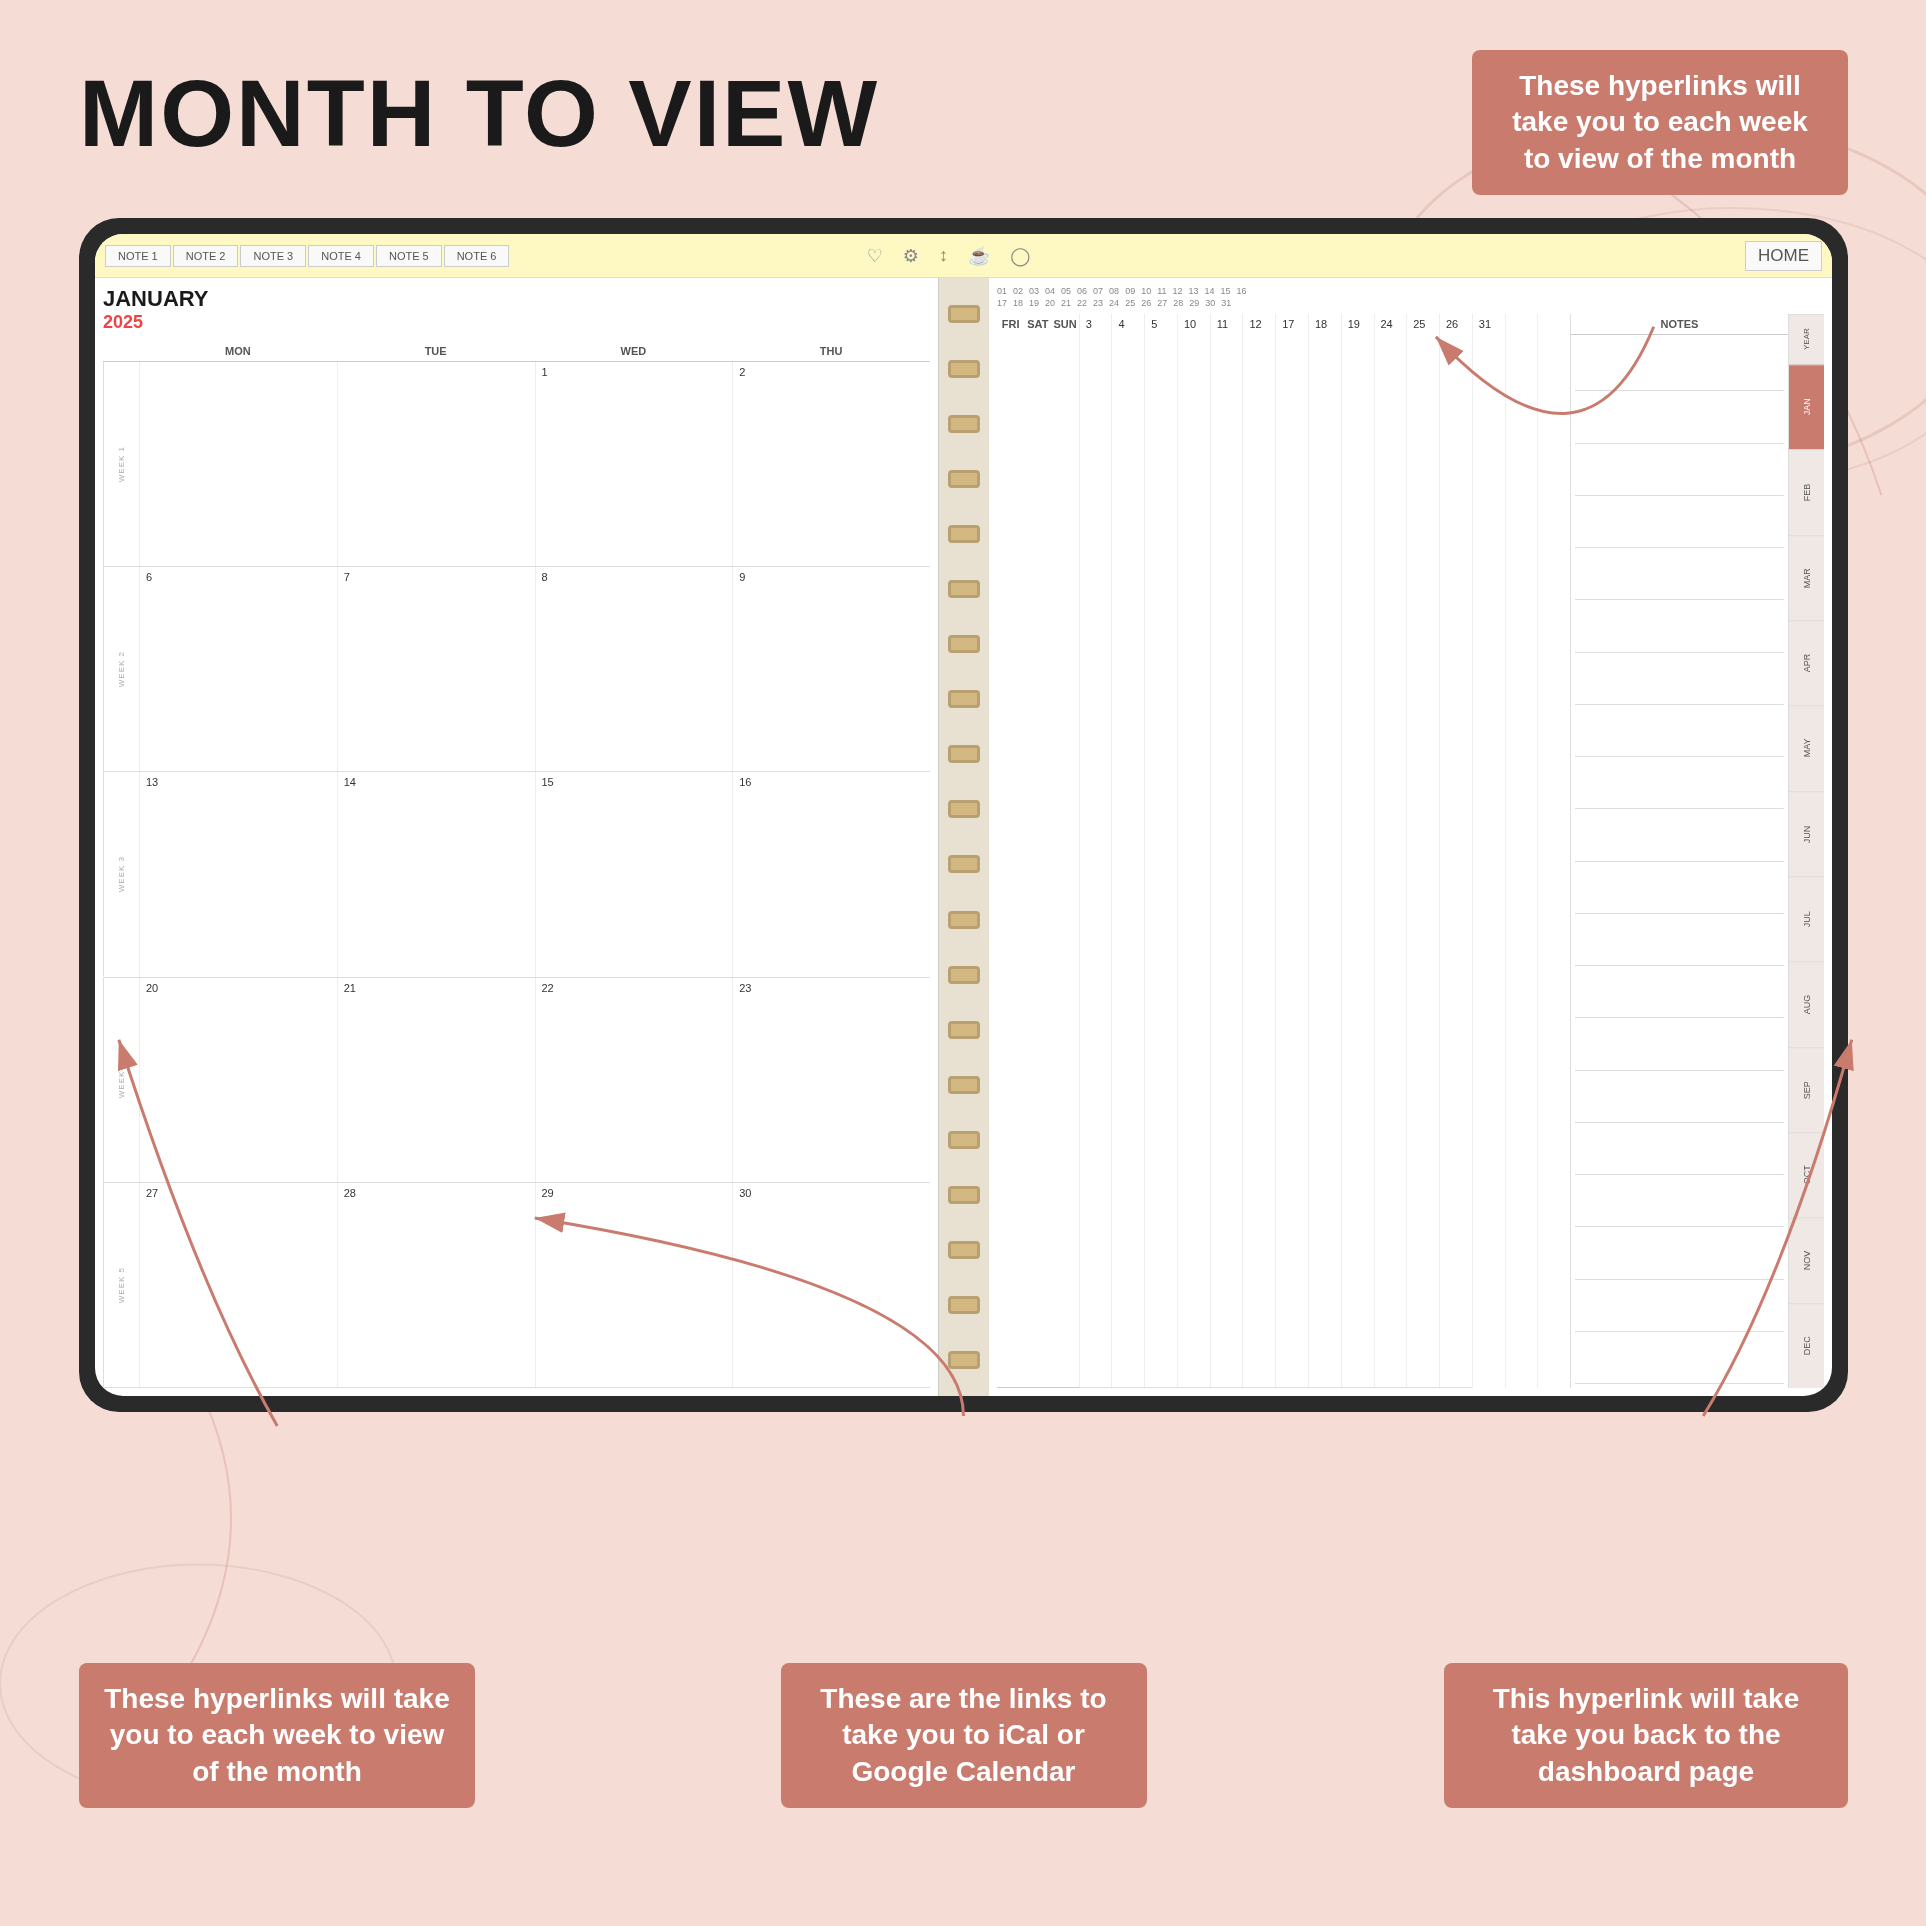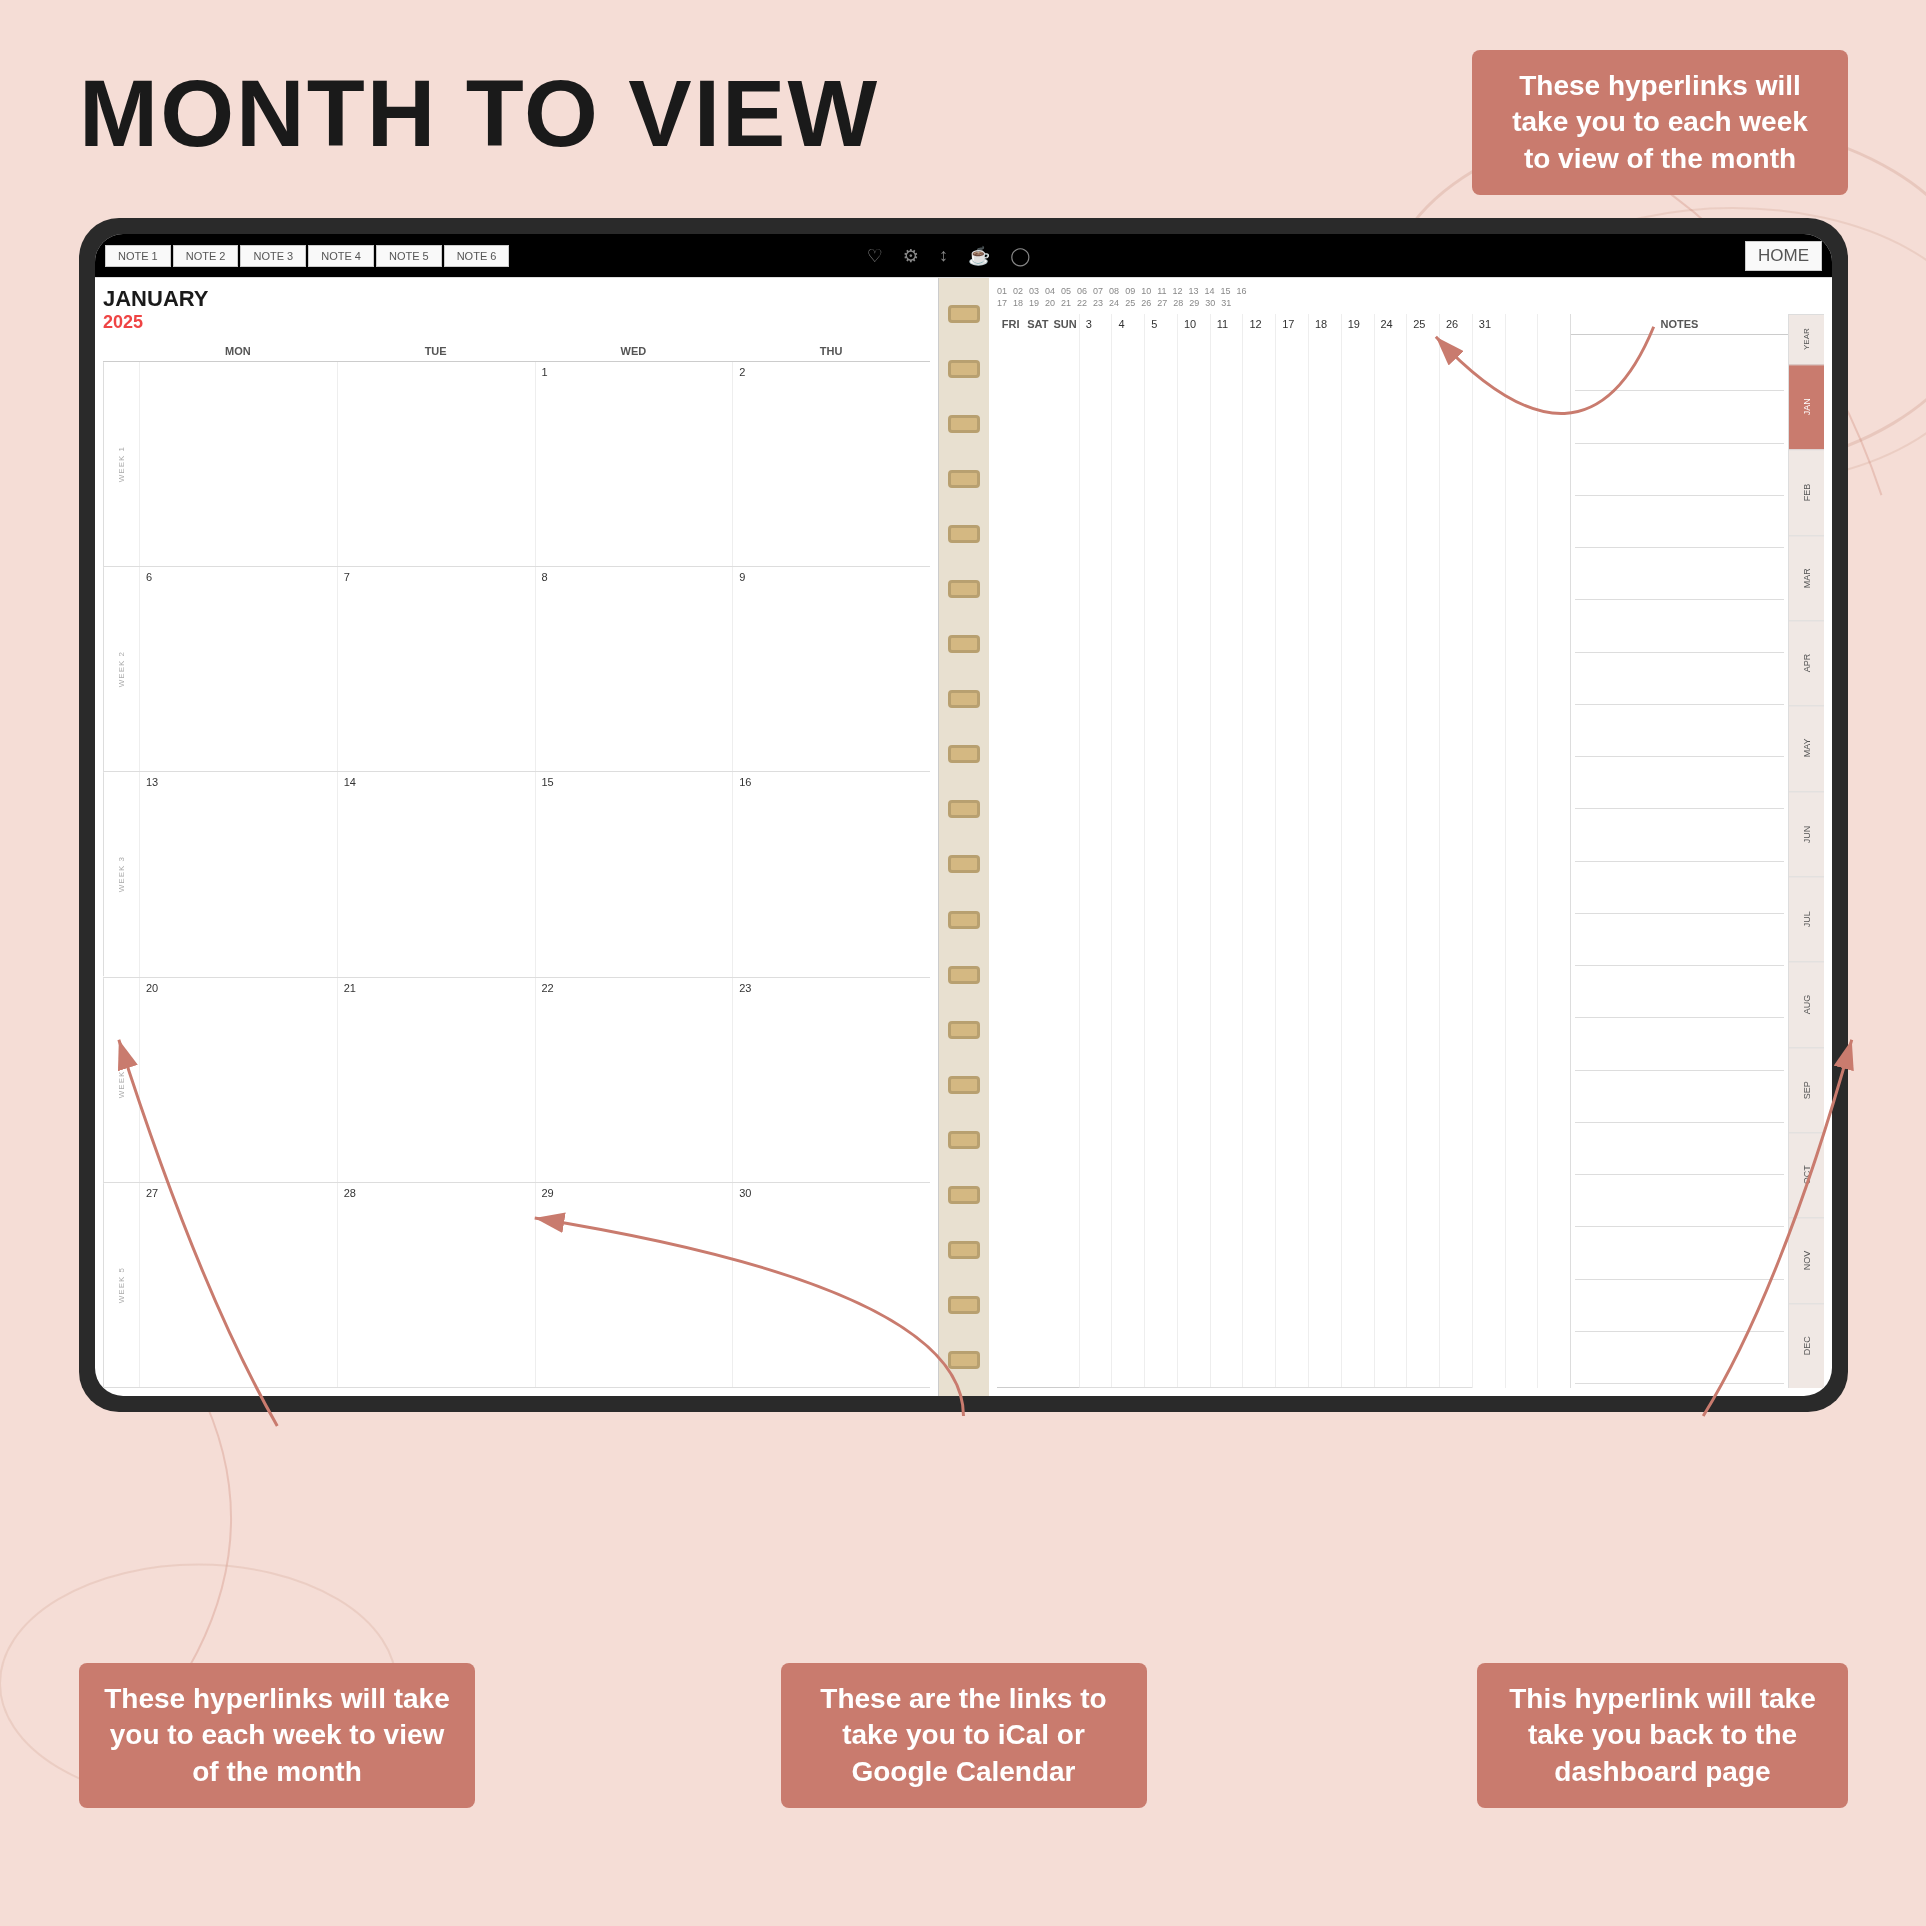--- a/index.html
+++ b/index.html
@@ -53,21 +53,21 @@
       border-radius: 28px;
       overflow: hidden;
       display: flex;
       flex-direction: column;
     }
 
     
     .top-nav {
       display: flex;
       align-items: center;
-      background: #000000;
+      background: #fef9c3;
       border-bottom: 1px solid #ddd;
       padding: 0 10px;
       height: 44px;
       flex-shrink: 0;
     }
 
     .nav-tabs {
       display: flex;
       gap: 2px;
     }
@@ -288,21 +288,21 @@
     .annotation-bottom-center {
       bottom: 119px;
       left: 50%;
       transform: translateX(-50%);
       width: 366px;
     }
 
     .annotation-bottom-right {
       bottom: 119px;
       right: 79px;
-      width: 371px;
+      width: 404px;
     }
 
     
     .arrows-layer {
       position: absolute;
       top: 0; left: 0;
       width: 100%; height: 100%;
       pointer-events: none;
       z-index: 4;
     }

